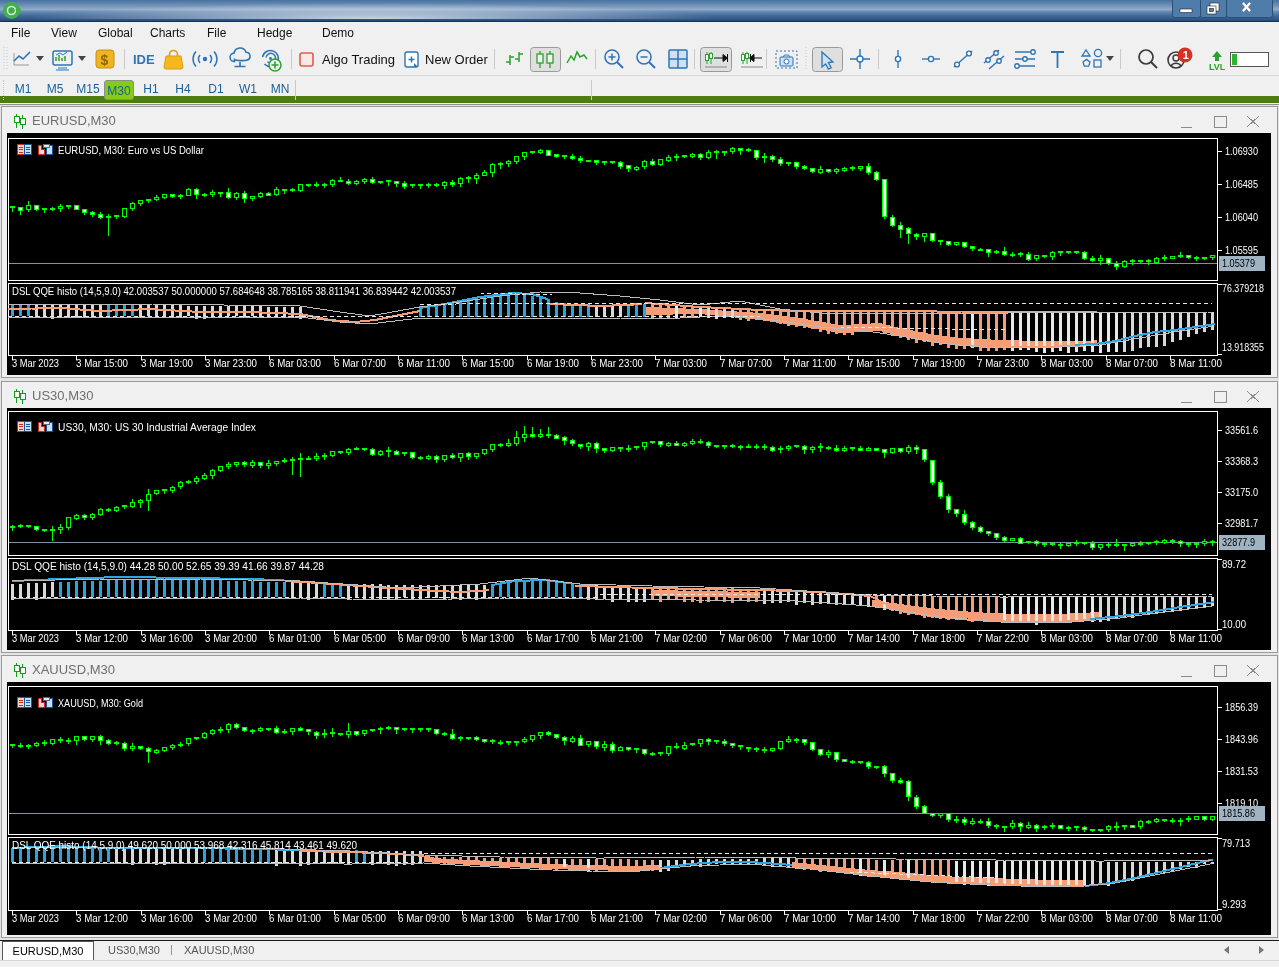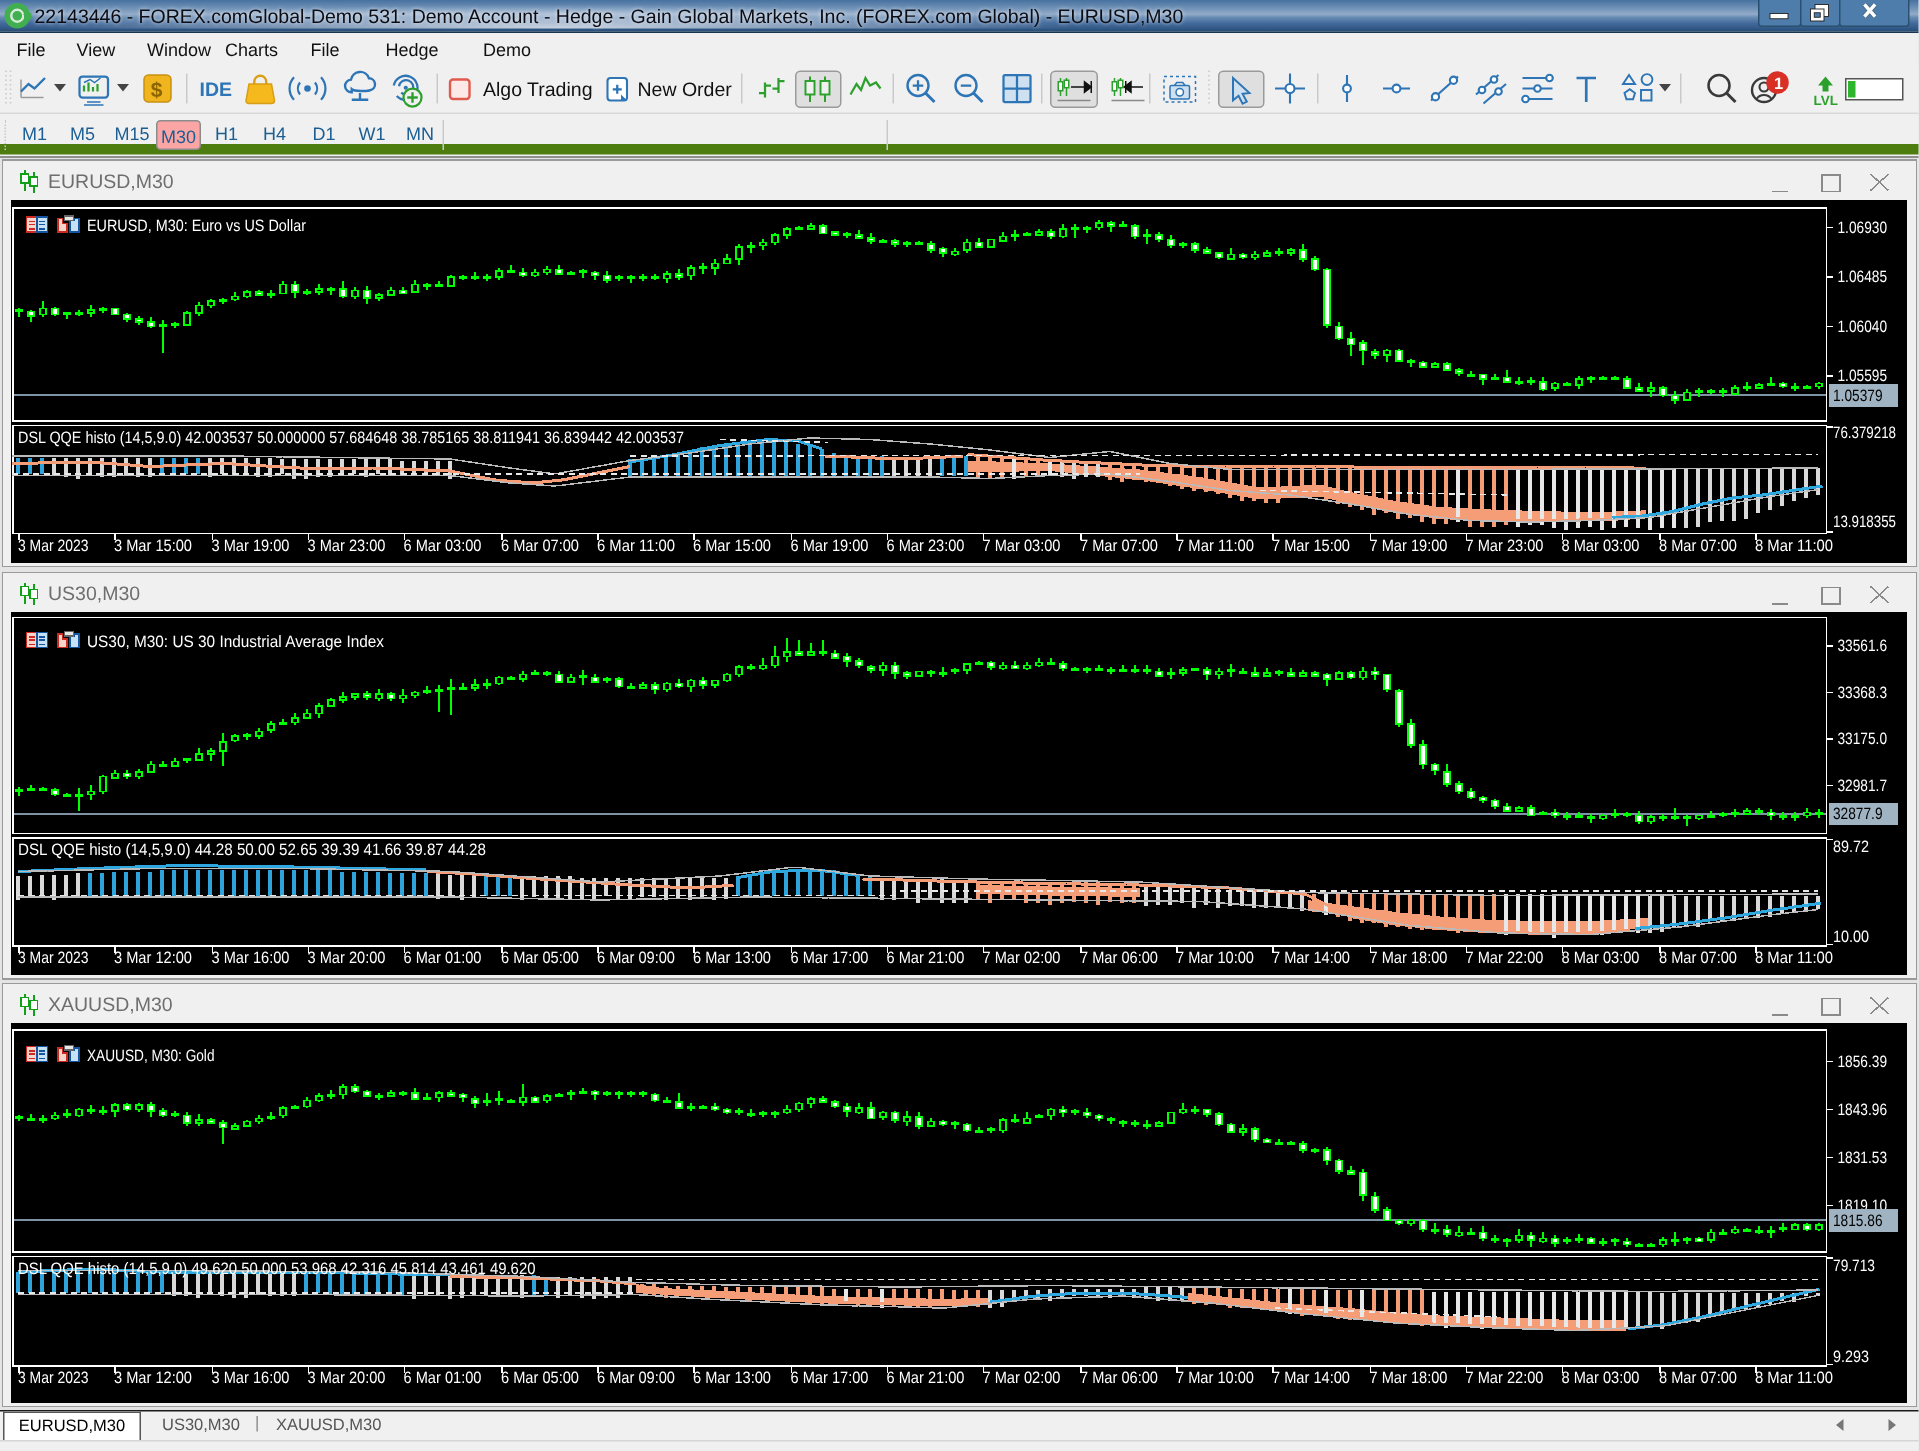--- a/index.html
+++ b/index.html
@@ -11,42 +11,41 @@
 #tabbar{position:absolute;left:0;top:940px;width:1279px;height:20px;background:#f0f0f0;font-size:11px;border-top:1px solid #1a1a1a}
 #statusbar{position:absolute;left:0;top:960px;width:1279px;height:7px;background:#f0f0f0;border-top:1px solid #d5d5d5}
 </style></head><body>
 <div id="titlebar">
 <svg width="20" height="20" style="position:absolute;left:2px;top:1px">
       <circle cx="9.5" cy="9.5" r="8.5" fill="#41AE4F"></circle>
       <circle cx="9.5" cy="9.5" r="4" fill="none" stroke="#d4ecd7" stroke-width="1.6"></circle>
       <path d="M14 9.5h5" stroke="#41AE4F" stroke-width="4"></path>
       <path d="M14.5 7.5l4 4" stroke="#41AE4F" stroke-width="3"></path>
     </svg>
-<span class="t">22143446 - FOREX.comGlobal-Demo 531: Demo Account - Hedge - Gain Global Markets, Inc. (FOREX.com Global) - EURUSD,M30</span>
 <svg width="104" height="19" style="position:absolute;right:3px;top:0">
 <g stroke="#29506f" fill="#4f7dab">
         <rect x="0.5" y="-1.5" width="28" height="19" rx="2"></rect>
         <rect x="28.5" y="-1.5" width="26" height="19" rx="2"></rect>
         <rect x="54.5" y="-1.5" width="46" height="19" rx="2"></rect>
       </g>
 <rect x="8" y="9" width="12" height="3.5" fill="#fff" stroke="#222" stroke-width=".6"></rect>
 <g fill="#fff" stroke="#222" stroke-width=".6">
         <rect x="38" y="3" width="9" height="8"></rect>
         <rect x="35" y="6" width="9" height="8"></rect>
         <rect x="37.5" y="8.5" width="4" height="3" fill="#4f7dab"></rect>
       </g>
 <path d="M71 3l7 8M78 3l-7 8" stroke="#fff" stroke-width="2.4"></path>
       <path d="M71 3l7 8M78 3l-7 8" stroke="#222" stroke-width="3.4" opacity=".25"></path>
       <path d="M71 3l7 8M78 3l-7 8" stroke="#fff" stroke-width="2"></path>
 </svg>
 </div>
 <div id="menubar">
     <span style="position:absolute;left:11px;top:3px">File</span>
     <span style="position:absolute;left:51px;top:3px">View</span>
-    <span style="position:absolute;left:98px;top:3px">Window</span>
+    <span style="position:absolute;left:98px;top:3px">Global</span>
     <span style="position:absolute;left:150px;top:3px">Charts</span>
     <span style="position:absolute;left:207px;top:3px">File</span>
     <span style="position:absolute;left:257px;top:3px">Hedge</span>
     <span style="position:absolute;left:322px;top:3px">Demo</span>
   </div>
 <div id="toolbar">
     <svg width="1279" height="32" style="position:absolute;left:0;top:0">
       <path d="M4 4v24M7 4v24" stroke="#c8c8c8" stroke-dasharray="1 2"></path>
       <path d="M14 22V10M14 22h15" stroke="#9a9a9a" fill="none"></path>
       <path d="M14 18l5-5 4 3 7-7" stroke="#2E75B6" stroke-width="1.6" fill="none"></path>
@@ -183,21 +182,21 @@
       <path d="M1217 8l-5 6h3v4h4v-4h3z" fill="#2ca02c"></path>
       <text x="1209" y="27" font-size="9" font-weight="bold" fill="#2ca02c">LVL</text>
       <rect x="1230.5" y="9.5" width="38" height="14" fill="#fff" stroke="#555"></rect>
       <rect x="1232" y="11" width="5" height="11" fill="#2DB52D"></rect>
     </svg>
   </div>
 <div id="tfbar">
     <span style="position:absolute;left:23px;top:5px;transform:translateX(-50%)">M1</span>
     <span style="position:absolute;left:55px;top:5px;transform:translateX(-50%)">M5</span>
     <span style="position:absolute;left:88px;top:5px;transform:translateX(-50%)">M15</span>
-    <span style="position:absolute;left:104px;top:3px;width:30px;height:20px;border:1px solid #8c8c8c;border-radius:3px;background:#fca5a5;text-align:center;line-height:20px">M30</span>
+    <span style="position:absolute;left:104px;top:3px;width:30px;height:20px;border:1px solid #8c8c8c;border-radius:3px;background:#84cc16;text-align:center;line-height:20px">M30</span>
     <span style="position:absolute;left:151px;top:5px;transform:translateX(-50%)">H1</span>
     <span style="position:absolute;left:183px;top:5px;transform:translateX(-50%)">H4</span>
     <span style="position:absolute;left:216px;top:5px;transform:translateX(-50%)">D1</span>
     <span style="position:absolute;left:248px;top:5px;transform:translateX(-50%)">W1</span>
     <span style="position:absolute;left:280px;top:5px;transform:translateX(-50%)">MN</span>
     <span style="position:absolute;left:295px;top:3px;width:1px;height:20px;background:#c9c9c9"></span>
     <span style="position:absolute;left:591px;top:3px;width:1px;height:20px;background:#c9c9c9"></span>
 <span style="position:absolute;left:3px;top:3px;width:1px;height:20px;border-left:1px dotted #c8c8c8"></span>
   </div>
 <svg width="1279" height="967" style="position:absolute;left:0;top:0" font-family="Liberation Sans, sans-serif" shape-rendering="crispEdges">

